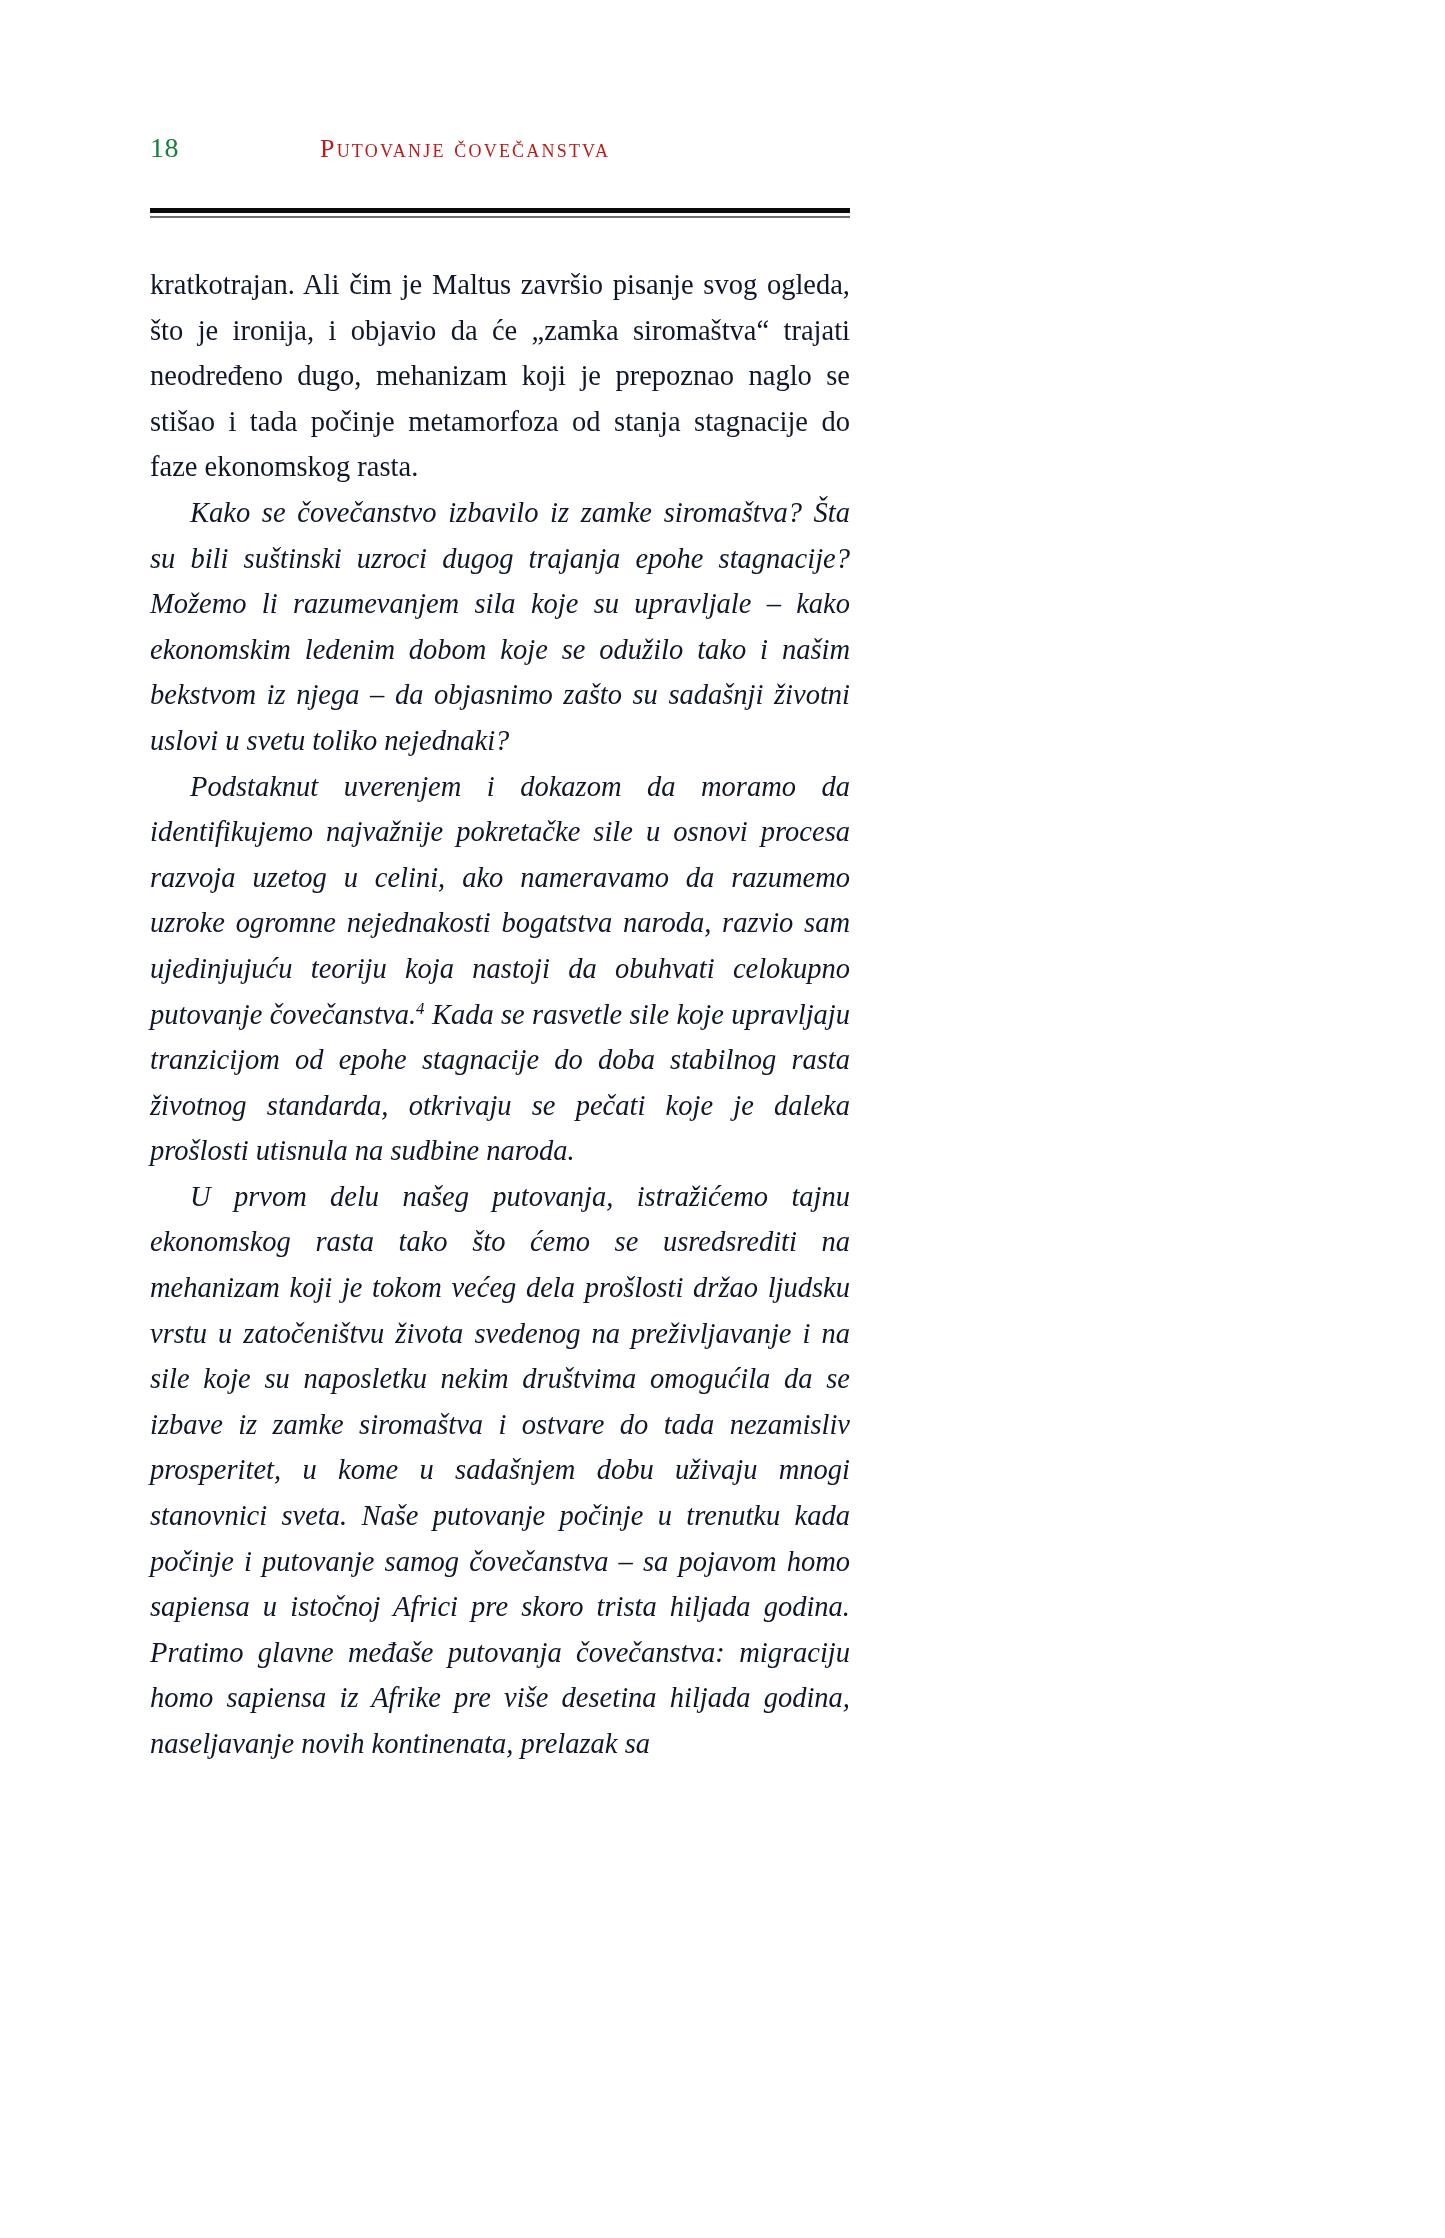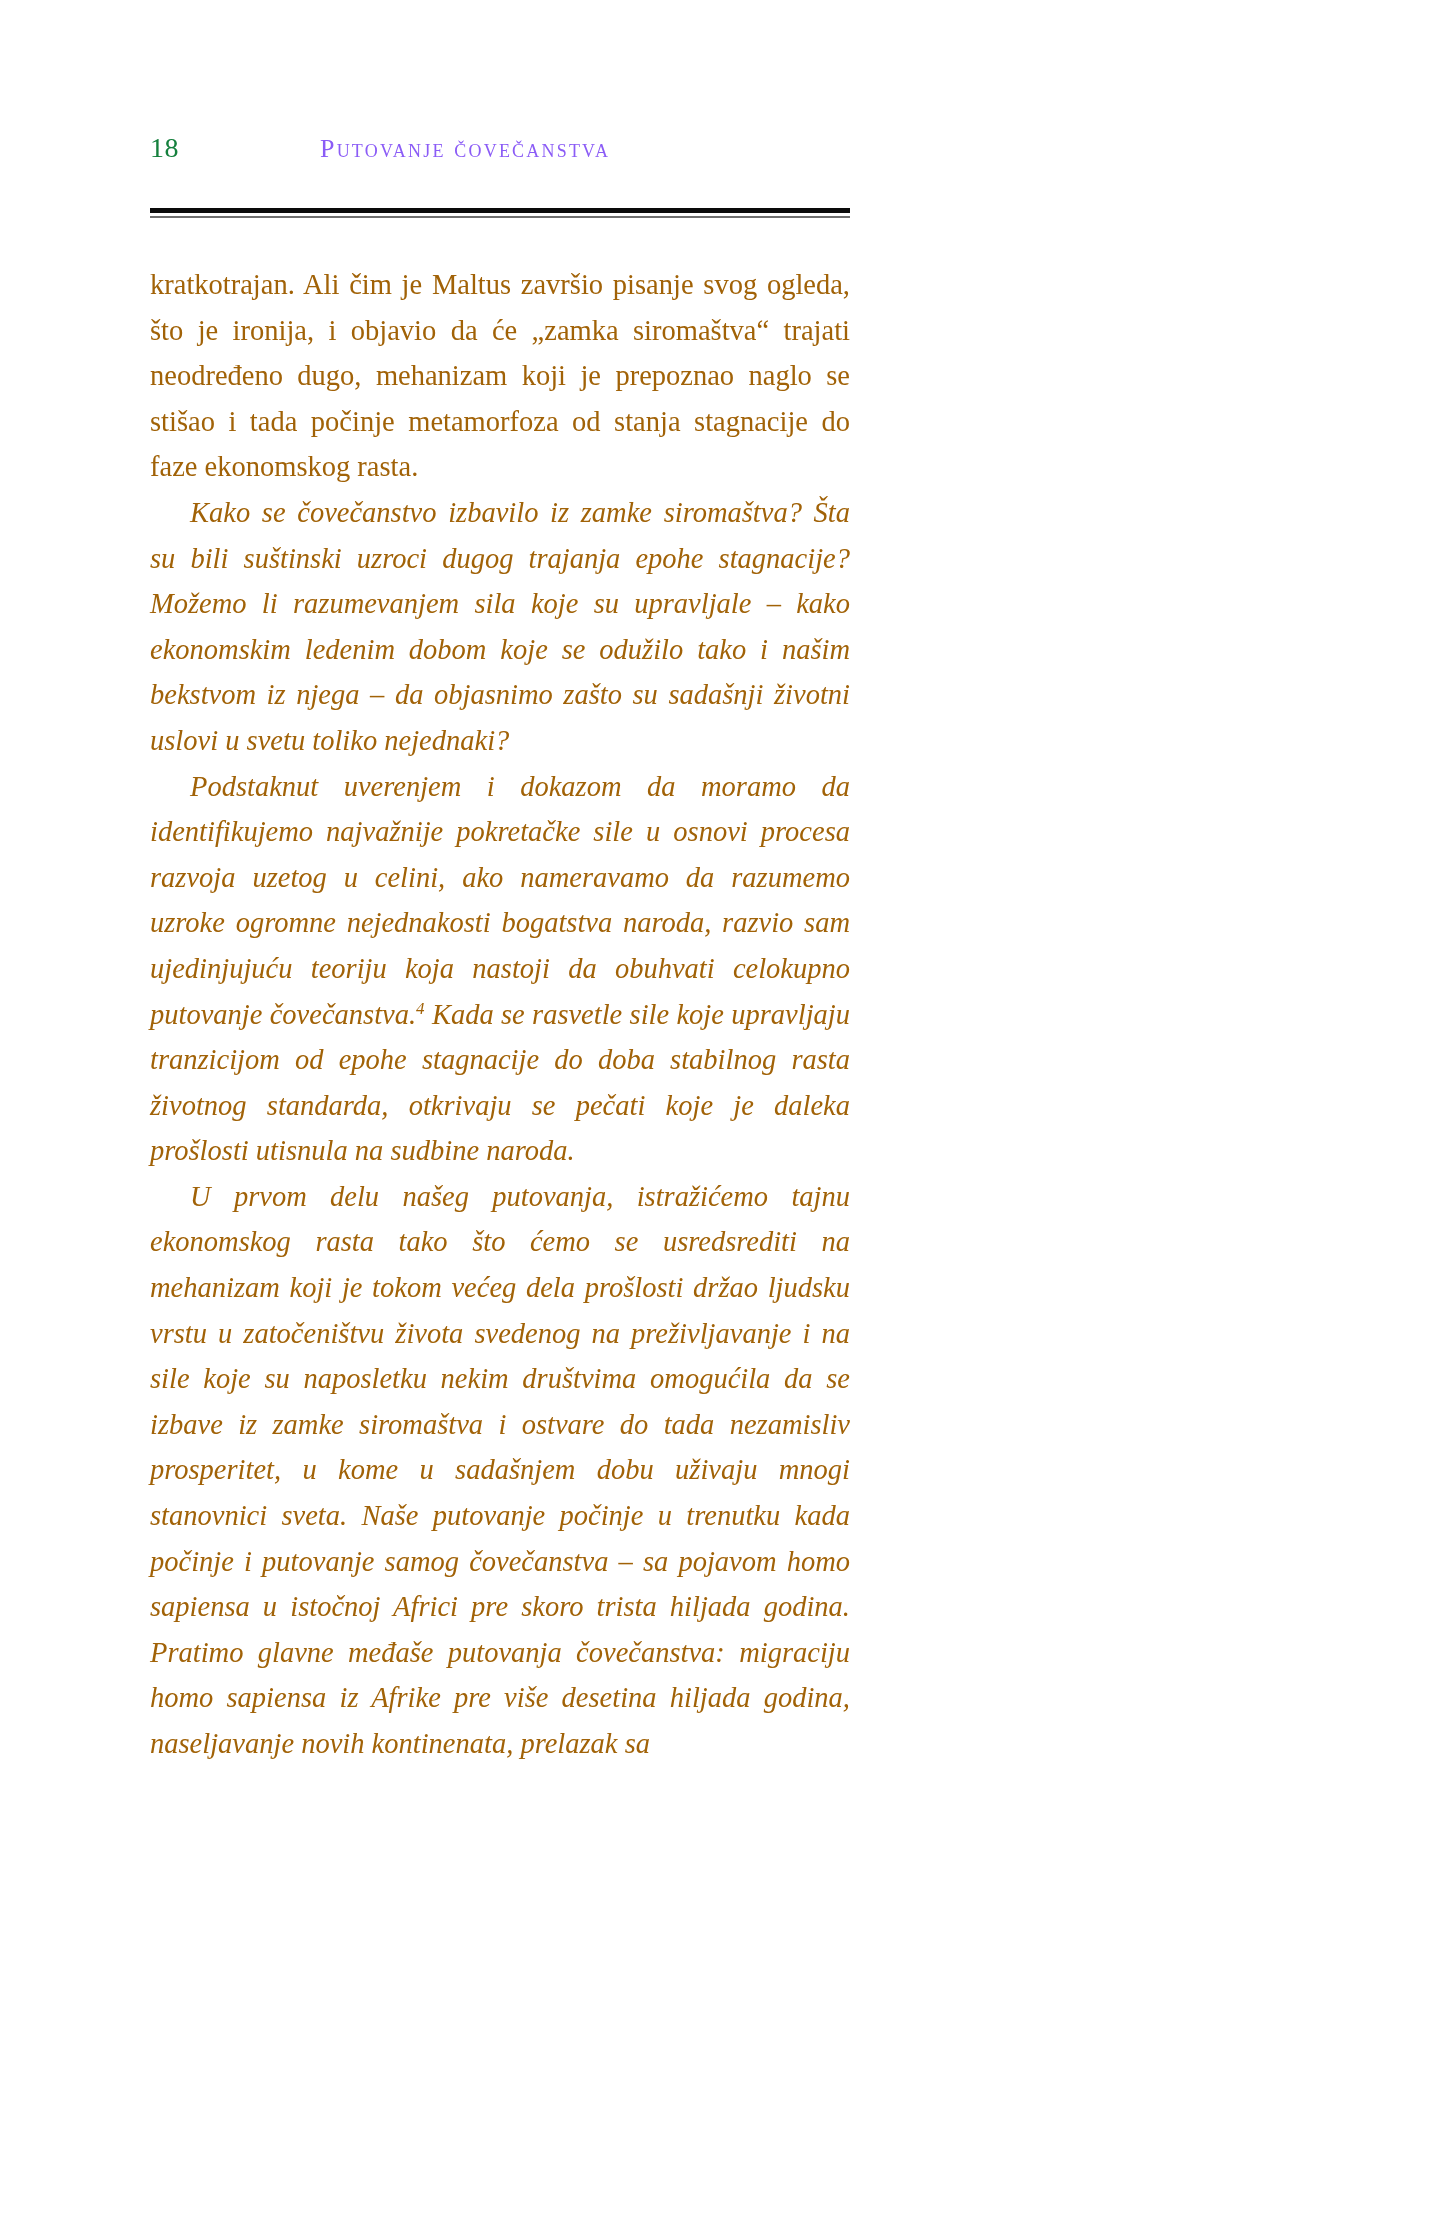--- a/index.html
+++ b/index.html
@@ -49,21 +49,21 @@
   }
   .running-head {
     position: absolute;
     left: 170px;
     top: 2px;
     font-size: 26px;
     line-height: 34px;
     font-variant: small-caps;
     letter-spacing: 2.2px;
     white-space: nowrap;
-    color: #8b5cf6;
+    color: #b91c1c;
   }
 
   
   .rule-wrap {
     position: absolute;
     left: 0;
     top: 208px;
     width: 700px;
   }
   .rule-thick {
@@ -90,21 +90,21 @@
     width: 700px;
   }
   .para {
     margin: 0;
     font-size: 28.5px;
     line-height: 45.6px;
     text-align: justify;
     text-justify: inter-word;
     hyphens: manual;
     -webkit-hyphens: manual;
-    color: #a16207;
+    color: #0f172a;
   }
   .para.indent {
     text-indent: 40px;
     font-style: italic;
   }
   .para .fn {
     font-size: 17px;
     vertical-align: super;
     line-height: 0;
   }

